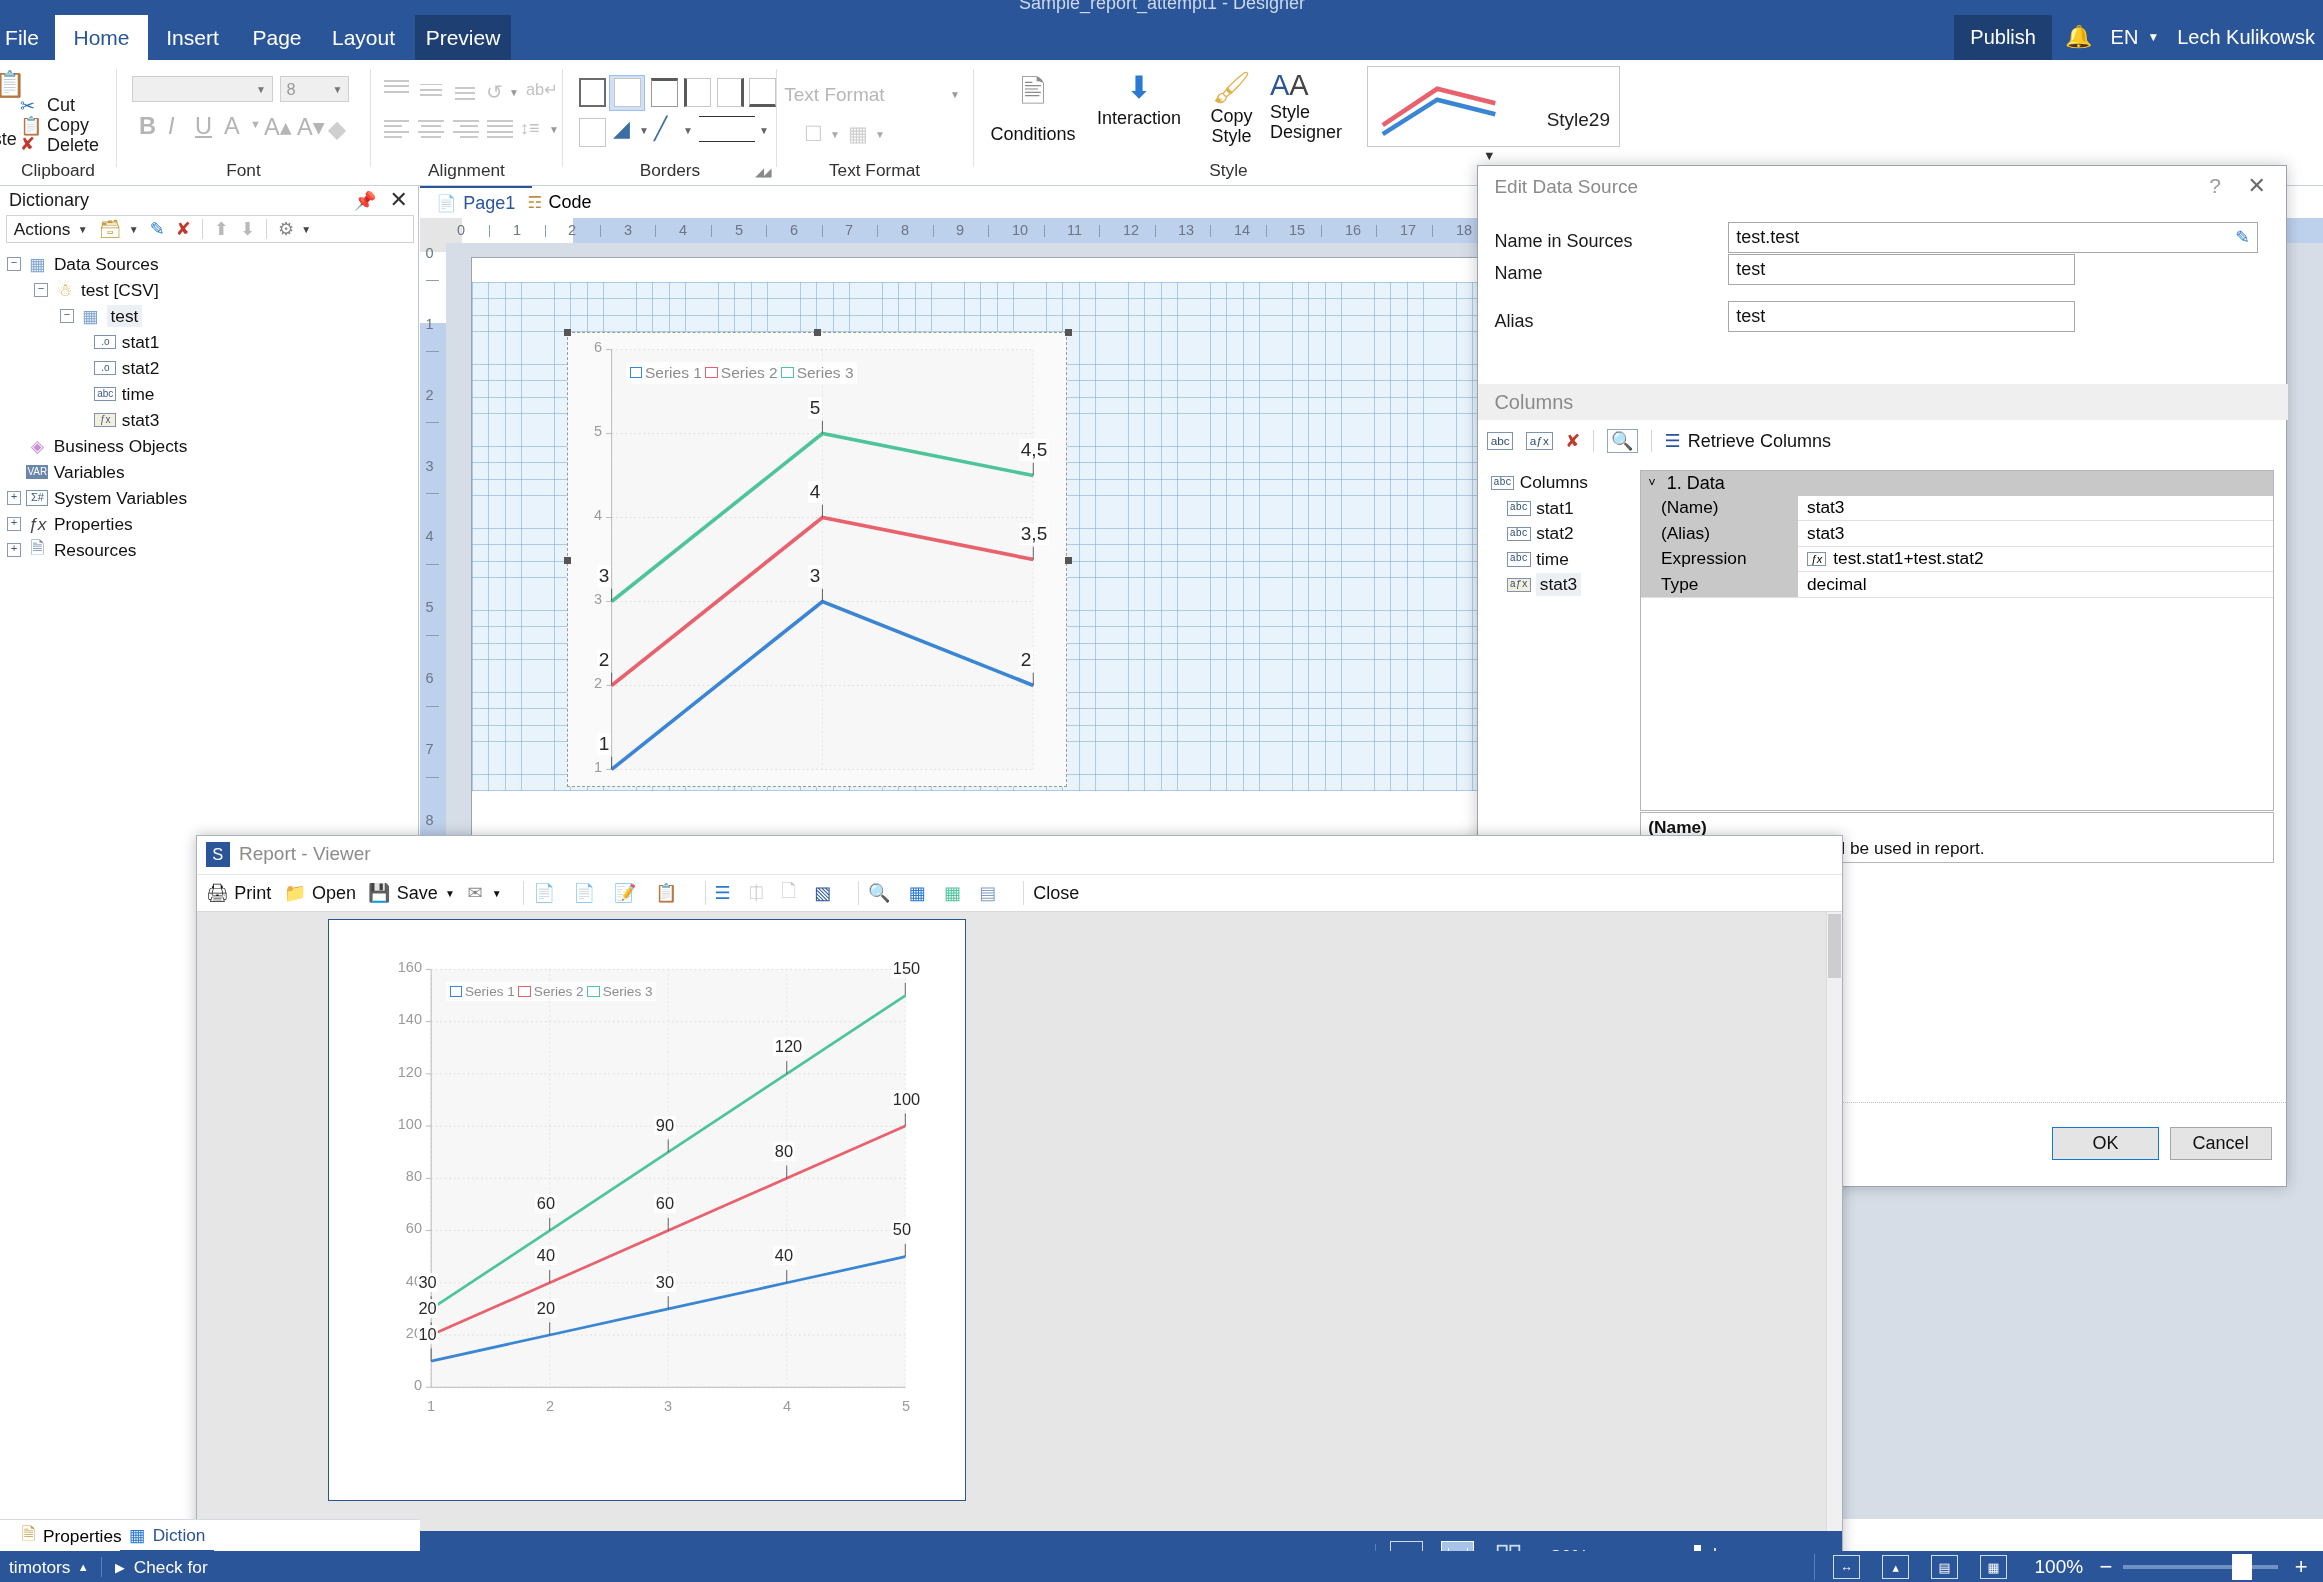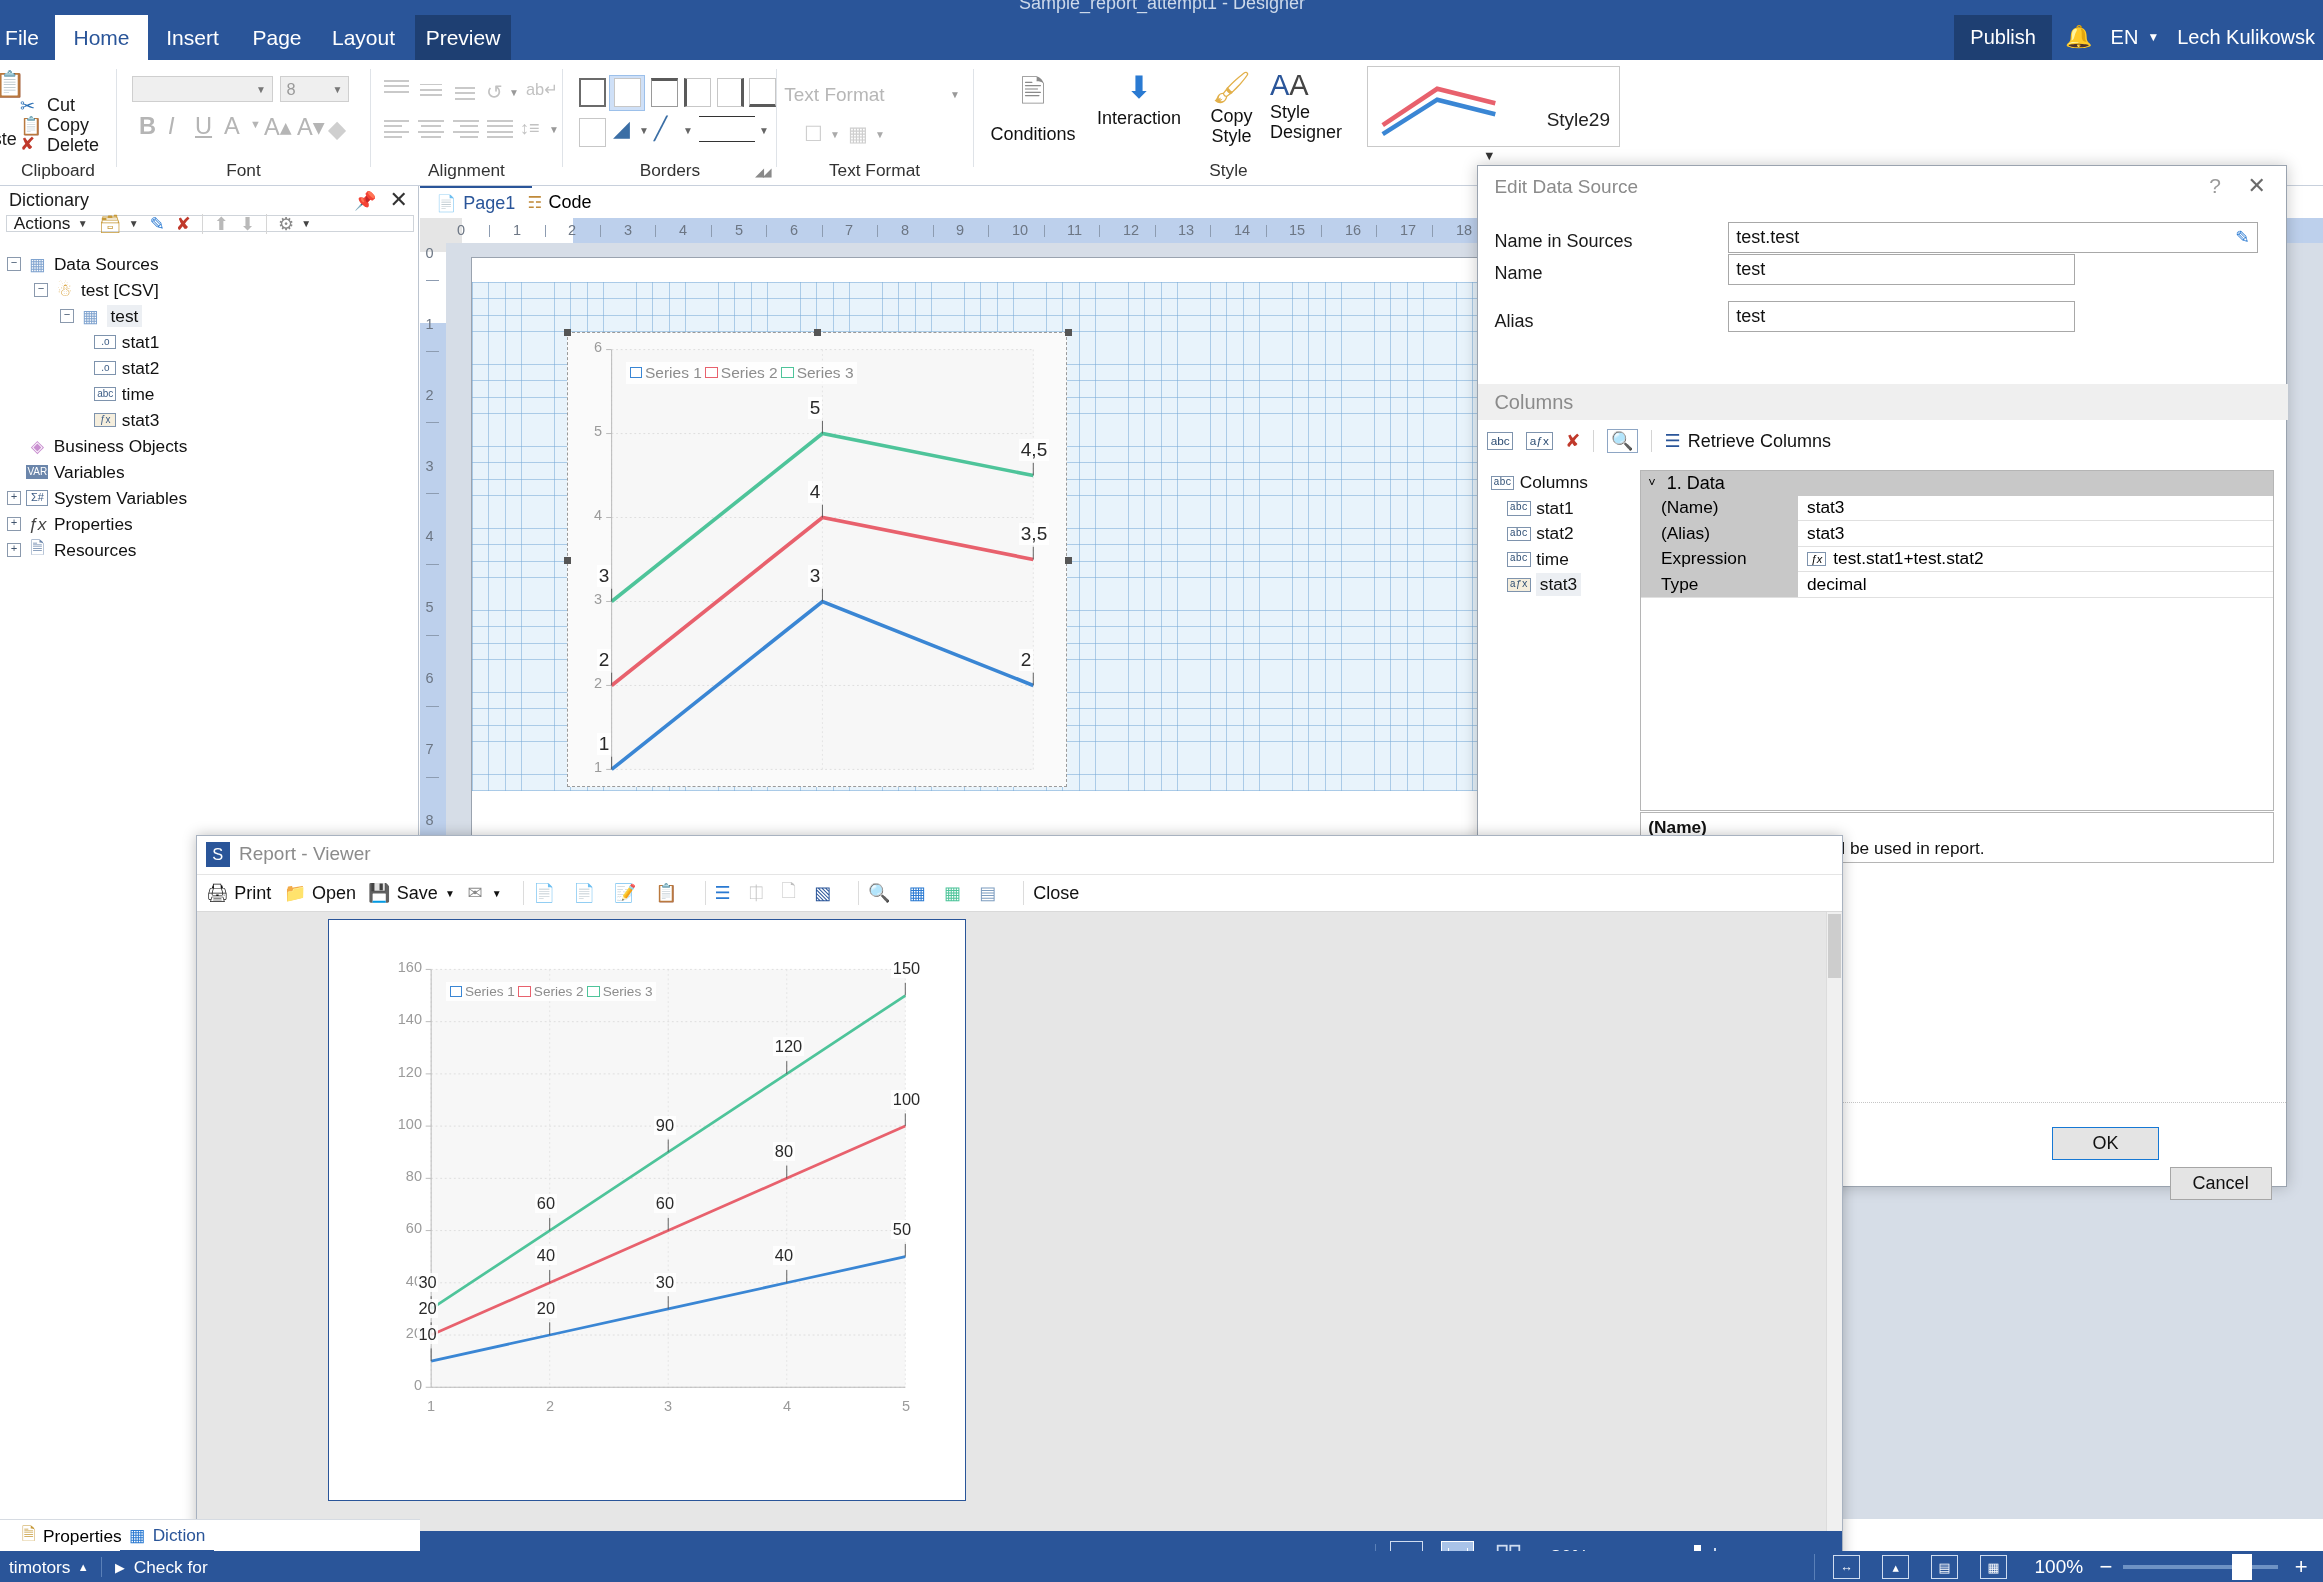--- a/index.html
+++ b/index.html
@@ -79,21 +79,21 @@
   
   #dict {
     position:absolute; left:0; top:186px; width:419px; height:1333px;
     background:#fff; border-right:0.9px solid #bcc4cf;
   }
   #dict .dhead { position:absolute; left:0; top:0; width:419px; height:29px; }
   #dict .dtitle { position:absolute; left:9px; top:3.6px; font-size:18px; color:#1a1a1a; }
   #dict .pin { position:absolute; right:42px; top:3.6px; font-size:18px; color:#333; }
   #dict .close { position:absolute; right:11px; top:0.9px; font-size:22px; color:#333; }
   #dict .dbar {
-    position:absolute; left:5.5px; top:29px; width:408px; height:17px;
+    position:absolute; left:5.5px; top:29px; width:408px; height:28px;
     border:0.9px solid #cfd4da; background:#fff; display:flex; align-items:center;
   }
   #dict .dbar .act { font-size:17.3px; color:#1a1a1a; margin-left:7.3px; }
   #dict .dbar .arw { font-size:10px; color:#444; margin-left:7.3px; }
   #dict .dbar .ico { margin-left:11px; font-size:18px; }
   #dict .dbar .vsep { width:0.9px; height:20px; background:#d6d6d6; margin-left:11px; }
   .tree { position:absolute; left:7.3px; top:65px; width:409px; }
   .tnode { position:relative; height:26px; display:flex; align-items:center; font-size:17.3px; color:#111; white-space:nowrap; }
   .tnode .exp {
     width:13.6px; height:13.6px; border:0.9px solid #8a99ad; background:#fff;
@@ -724,21 +724,21 @@
   </div>
 
   <div id="desc">
     <div class="dtt">(Name)</div>
     <div class="dtd">A column name which will be used in report.</div>
   </div>
 
   <div id="dlgfoot">
     <div class="dbtn" style="left:16.4px;top:23.6px;width:111px;">Save a Copy</div>
     <div class="dbtn primary" style="right:129px;top:23.6px;width:107px;">OK</div>
-    <div class="dbtn" style="right:16.4px;top:23.6px;width:102px;margin-top:40px;">Cancel</div>
+    <div class="dbtn" style="right:16.4px;top:23.6px;width:102px;">Cancel</div>
   </div>
 </div>
 
 <div id="viewer">
   <div class="vtitle">
     <div class="vt-ico">S</div>
     <div class="vt-txt">Report - Viewer</div>
   </div>
   <div class="vtoolbar">
     <div class="vtb">

